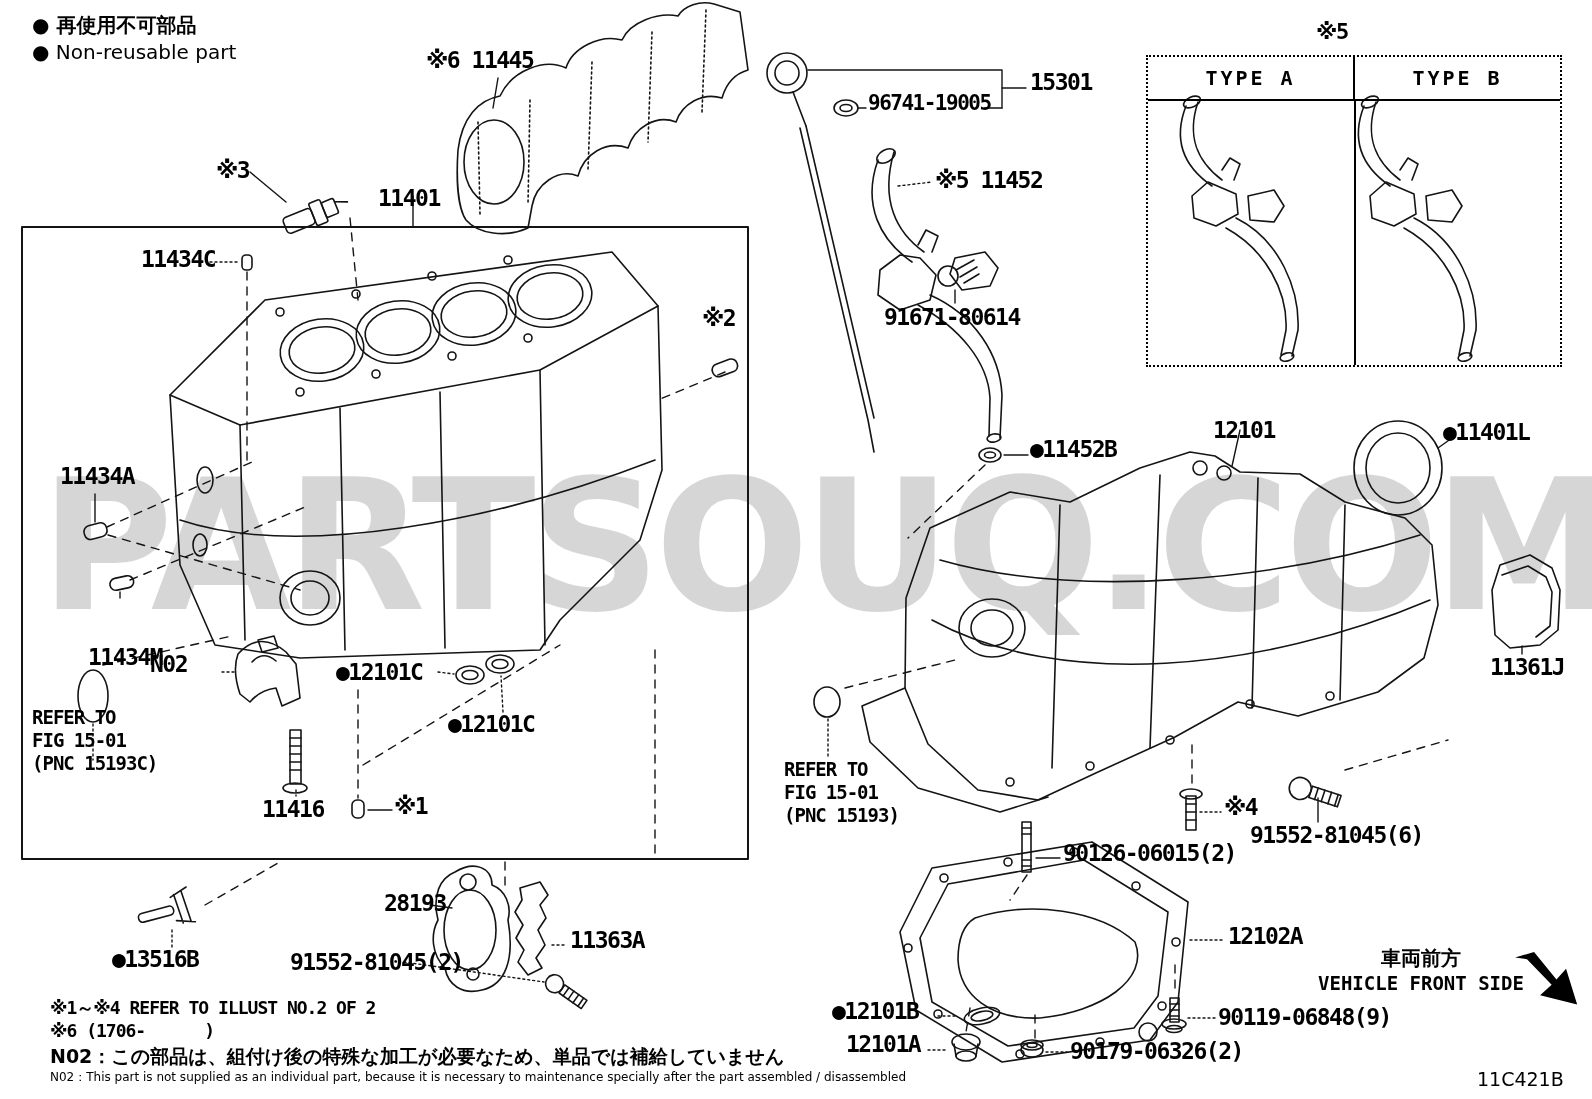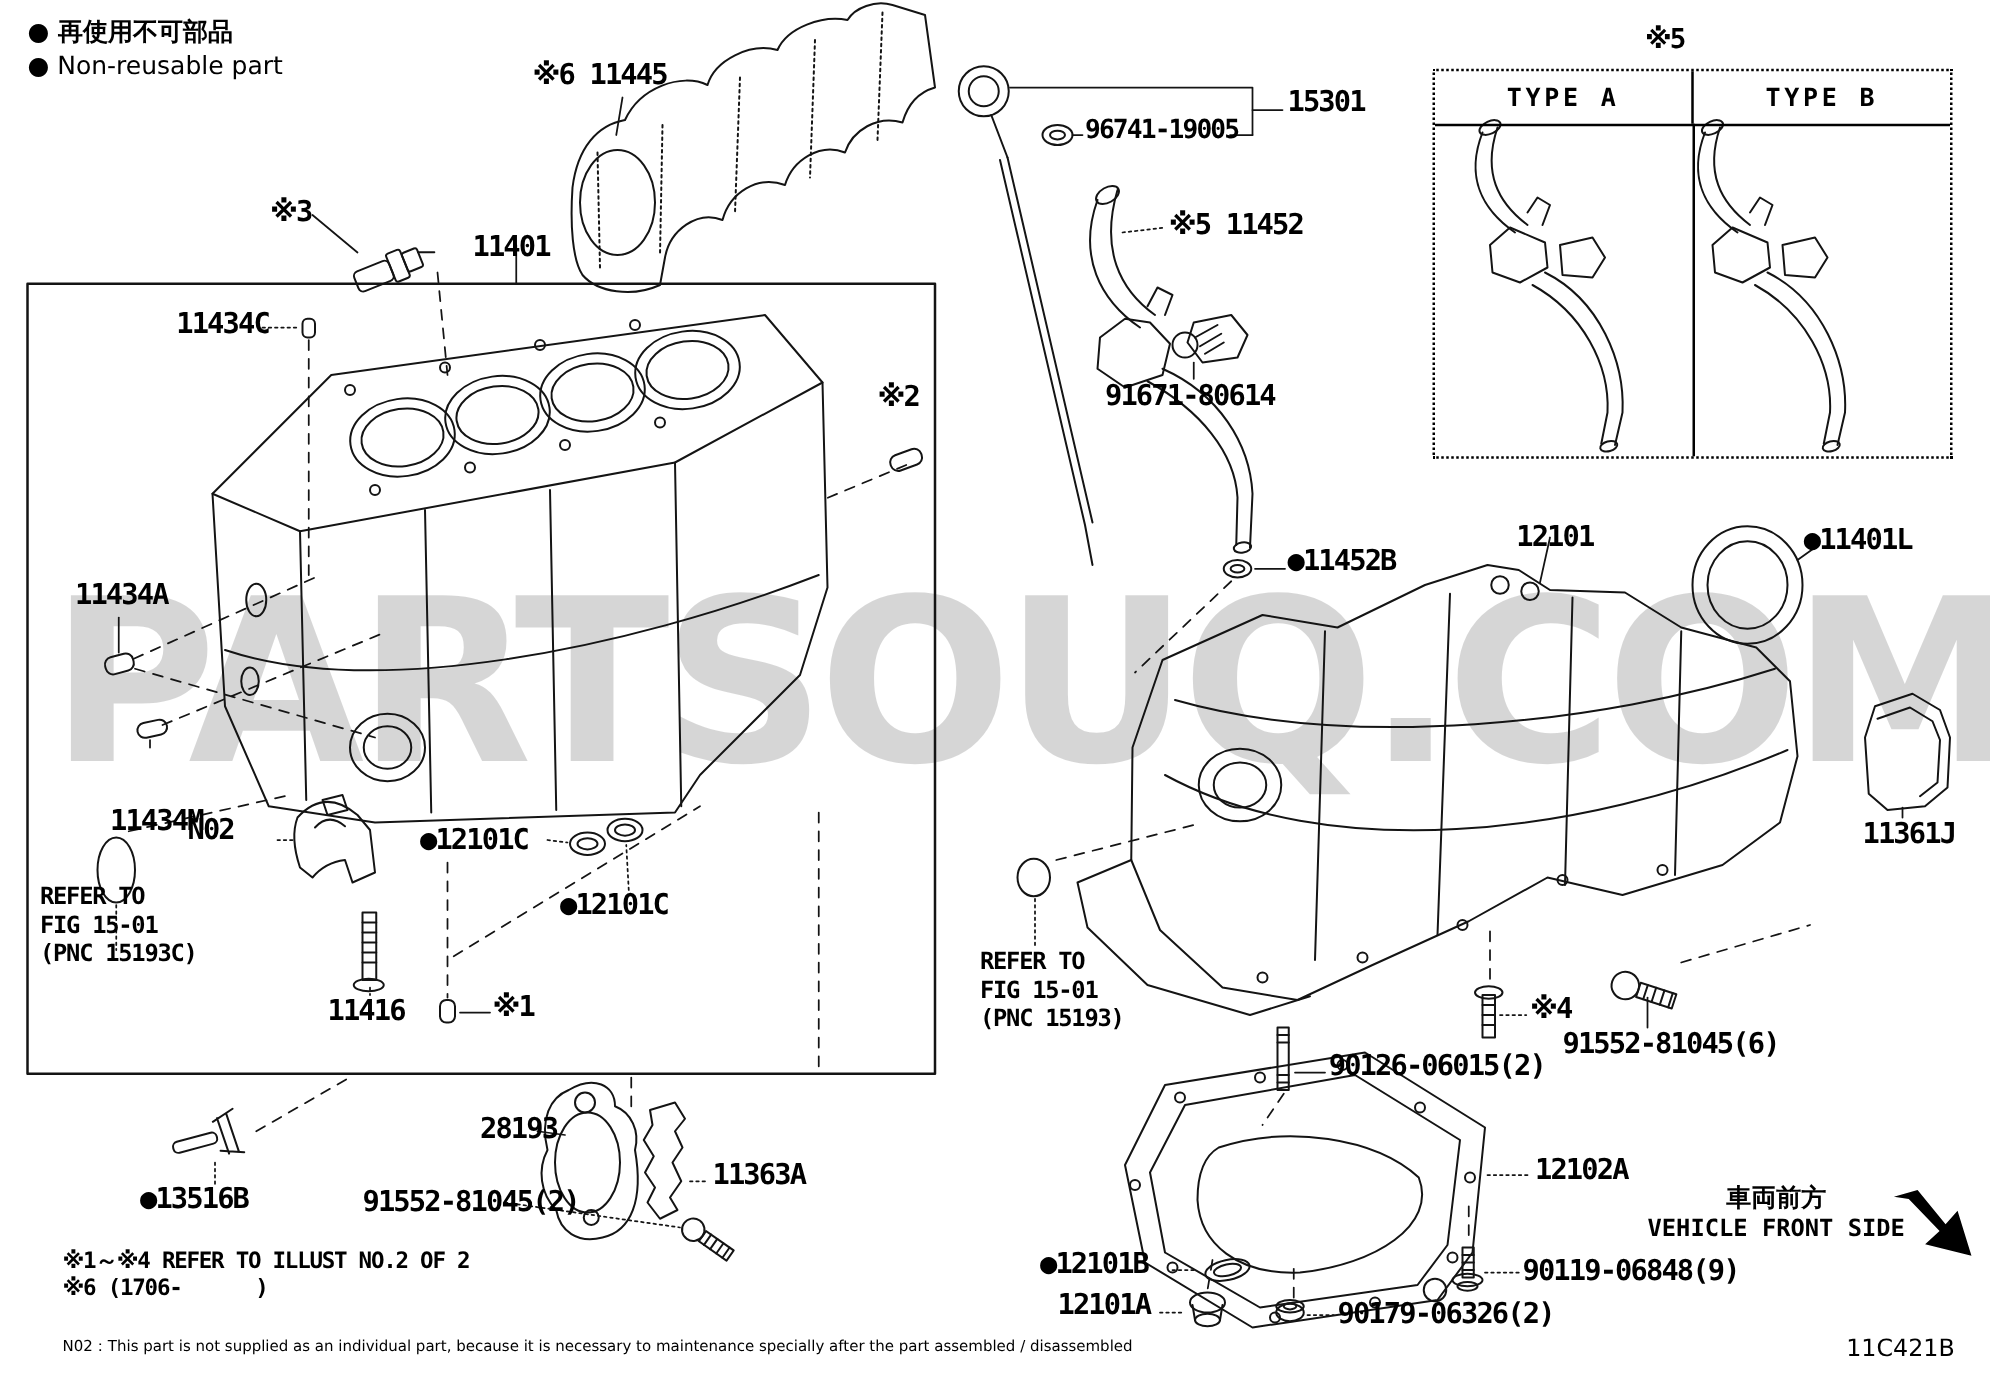--- a/index.html
+++ b/index.html
@@ -11,21 +11,21 @@
              font-weight:bold;font-size:182px;letter-spacing:-6px;
              color:rgba(0,0,0,0.16);white-space:nowrap;z-index:1;user-select:none;}
   #art{position:absolute;left:0;top:0;z-index:2;}
   #label-layer{position:absolute;left:0;top:0;width:1494px;height:1099px;z-index:3;}
   .callout{position:absolute;font-family:"DejaVu Sans Mono","DejaVu Sans",monospace;
            font-weight:bold;font-size:23px;letter-spacing:-1.5px;line-height:1.05;
            color:#000;white-space:pre-line;}
   .callout.small{font-size:21px;}
   .callout.refer{font-size:19px;letter-spacing:-1px;line-height:1.2;}
   
-  #legend{position:absolute;left:22px;top:12px;z-index:3;}
+  #legend{position:absolute;left:32px;top:12px;z-index:3;}
   #legend .jp{font-size:20px;font-weight:bold;line-height:1.35;}
   #legend .en{font-size:20px;line-height:1.35;}
   
   #type-table{position:absolute;left:1146px;top:55px;width:412px;height:308px;
               border:2px dotted #000;z-index:3;background:transparent;}
   #type-table .hdr{display:flex;height:42px;border-bottom:2px solid #000;}
   #type-table .cell{flex:1;display:flex;align-items:center;justify-content:center;
         font-family:"DejaVu Sans Mono","DejaVu Sans",monospace;font-weight:bold;
         font-size:20px;letter-spacing:3px;}
   #type-table .cell.a{border-right:2px solid #000;}
@@ -408,16 +408,17 @@
   <div id="front-side">
     <div class="jp">車両前方</div>
     <div class="en">VEHICLE FRONT SIDE</div>
   </div>
   <svg id="front-arrow" width="80" height="60" viewBox="0 0 80 60">
     <polygon points="6,10 24,2 50,26 58,14 74,48 36,44 46,32 18,10" fill="#000" transform="rotate(8 40 30)"></polygon>
   </svg>
 
   <div class="footnote mono" style="top:996px">※1～※4 REFER TO ILLUST NO.2 OF 2</div>
   <div class="footnote mono" style="top:1020px">※6 (1706-      )</div>
+  <div class="footnote jp" style="top:1044px">N02：この部品は、組付け後の特殊な加工が必要なため、単品では補給していません</div>
   <div class="footnote en" style="top:1069px">N02：This part is not supplied as an individual part, because it is necessary to maintenance specially after the part assembled / disassembled</div>
   <div id="page-code">11C421B</div>
 
 </div>
 
 </body></html>

